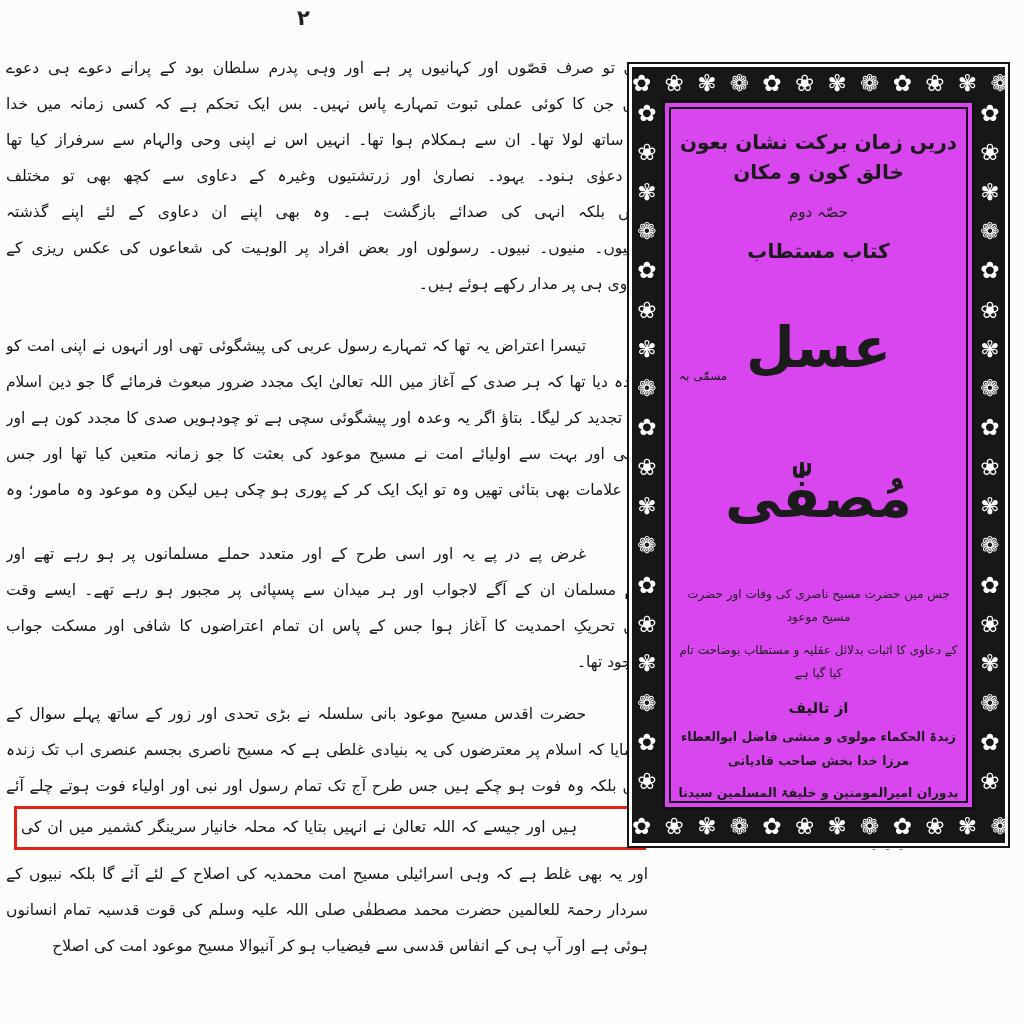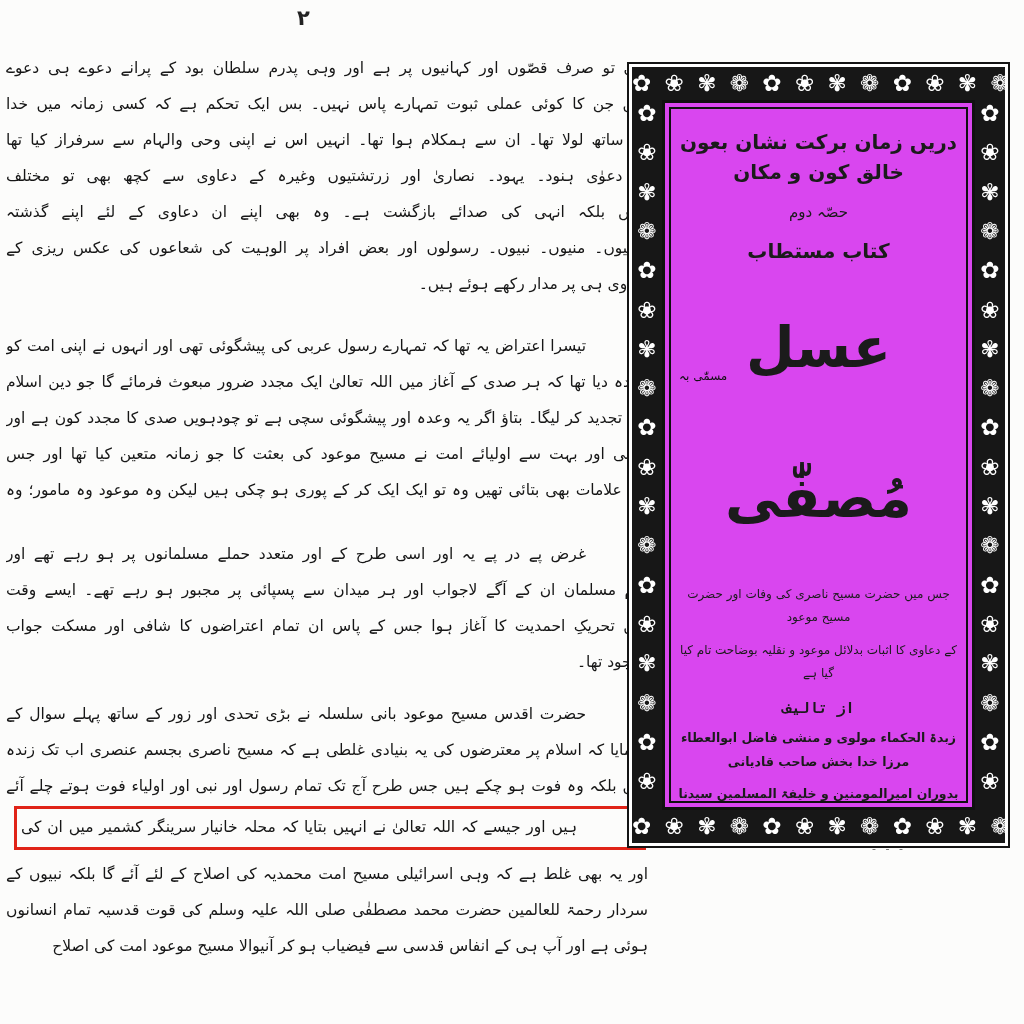--- a/index.html
+++ b/index.html
@@ -58,21 +58,21 @@
     border:2px solid #101010;padding:16px 6px 8px;
     direction:rtl;text-align:center;overflow:hidden;position:relative;
   }
   .tp-verse{font-size:20px;font-weight:bold;line-height:30px;margin:2px 2px 0;}
   .tp-part{font-size:15px;margin-top:16px;}
   .tp-kitab{font-size:20px;font-weight:bold;margin-top:18px;}
   .tp-title-wrap{position:relative;margin:10px 0 6px;}
   .tp-title{font-size:56px;font-weight:bold;line-height:150px;}
   .tp-named{position:absolute;left:2px;top:96px;font-size:12px;color:#111;}
   .tp-sub{font-size:12px;line-height:23px;margin-top:10px;font-weight:normal;}
-  .tp-by{font-size:15px;font-weight:bold;margin-top:14px;font-family:Liberation Mono, monospace;}
+  .tp-by{font-size:15px;font-weight:bold;margin-top:14px;}
   .tp-author{font-size:12.5px;line-height:24px;margin-top:8px;font-weight:bold;}
   .footer-mark{position:absolute;left:872px;top:842px;font-size:11px;letter-spacing:3px;color:#666;}
 </style>
 </head>
 <body>
 
 <div class="page-num">۲</div>
 
 <div class="text-col">
 
@@ -128,21 +128,21 @@
       <div class="tp-frame1">
         <div class="tp-frame2">
           <div class="tp-verse">دریں زمان برکت نشان بعون خالق کون و مکان</div>
           <div class="tp-part">حصّہ دوم</div>
           <div class="tp-kitab">کتاب مستطاب</div>
           <div class="tp-title-wrap">
             <span class="tp-named">مسمّٰی بہ</span>
             <div class="tp-title">عسل مُصفّٰی</div>
           </div>
           <div class="tp-sub">جس میں حضرت مسیح ناصری کی وفات اور حضرت مسیح موعود</div>
-          <div class="tp-sub">کے دعاوی کا اثبات بدلائل موعود و نقلیہ بوضاحت تام کیا گیا ہے</div>
+          <div class="tp-sub">کے دعاوی کا اثبات بدلائل عقلیہ و مستطاب بوضاحت تام کیا گیا ہے</div>
           <div class="tp-by">از تالیف</div>
           <div class="tp-author">زبدۃ الحکماء مولوی و منشی فاضل ابوالعطاء مرزا خدا بخش صاحب قادیانی</div>
           <div class="tp-author">بدوران امیرالمومنین و خلیفۃ المسلمین سیدنا و مولانا علامہ نورالدین</div>
 
         </div>
       </div>
     </div>
   </div>
 </div>
 

